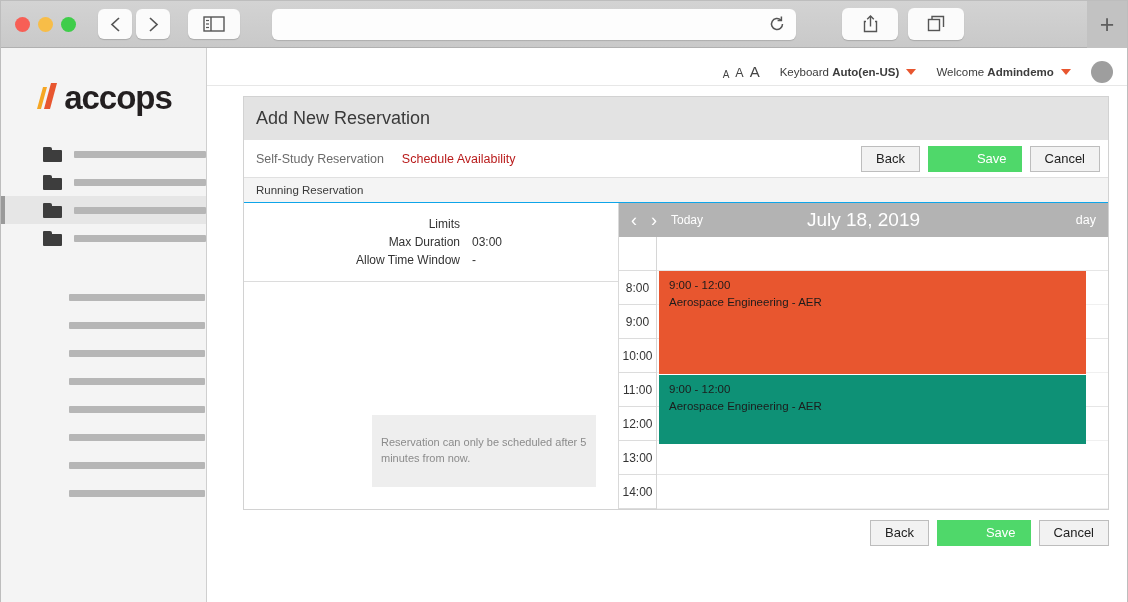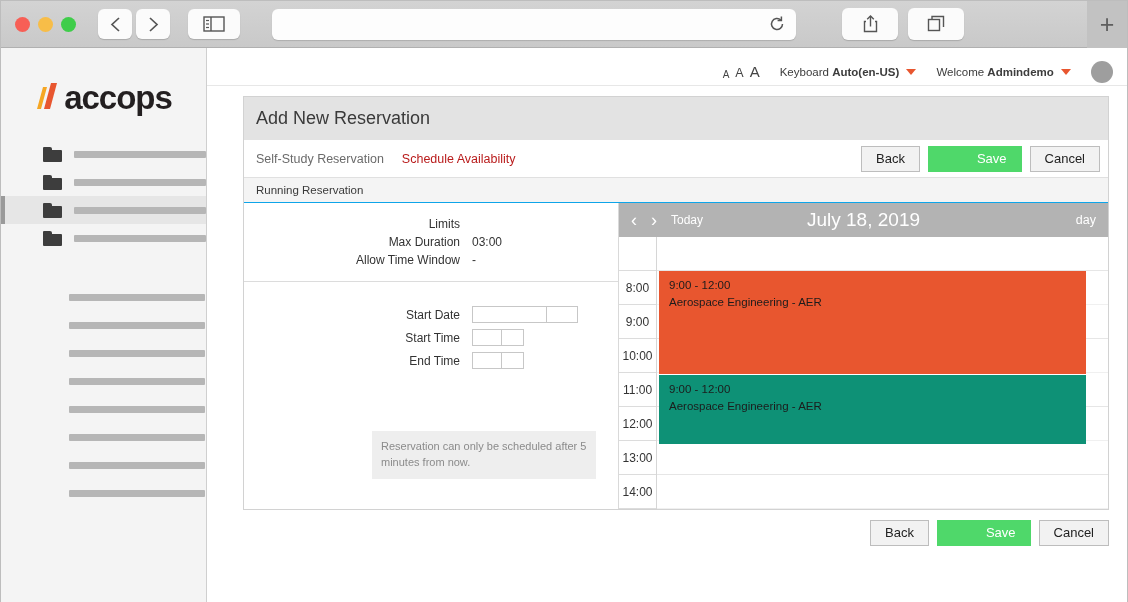--- a/index.html
+++ b/index.html
@@ -154,23 +154,23 @@
   .fields { padding-top: 24px; }
   .frow { display: flex; align-items: center; font-size: 12px; color: #333; margin-bottom: 6px; }
   .frow .lbl { width: 228px; text-align: right; padding-right: 12px; }
   .inputbox {
     display: flex; border: 1px solid #c7c7c7; background: #fff; height: 17px;
   }
   .inputbox .a { border-right: 1px solid #c7c7c7; }
   .inputbox.date .a { width: 74px; } .inputbox.date .b { width: 30px; }
   .inputbox.time .a { width: 29px; } .inputbox.time .b { width: 21px; }
   .notice {
-    position: absolute; left: 128px; bottom: 30px;
+    position: absolute; left: 128px; bottom: 22px;
     width: 224px; background: #eeeeee; color: #8b8b8b;
-    font-size: 11px; padding: 8px 9px; line-height: 1.45;
+    font-size: 11px; padding: 20px 9px; line-height: 1.45;
   }
 
   
   .cal { flex: 1; }
   .cal-toolbar {
     background: #b3b3b3; color: #fff; height: 34px;
     display: flex; align-items: center; padding: 0 12px; gap: 14px;
     position: relative;
   }
   .cal-arrow { font-size: 18px; cursor: pointer; line-height: 1; }
@@ -349,43 +349,20 @@
               <div class="lrow">
                 <span class="lbl">Max Duration</span>
                 <span class="val">03:00</span>
               </div>
               <div class="lrow">
                 <span class="lbl">Allow Time Window</span>
                 <span class="val">-</span>
               </div>
             </div>
 
-            <div class="fields">
-              <div class="frow">
-                <span class="lbl">Start Date</span>
-                <span class="inputbox date">
-                  <span class="a"></span>
-                  <span class="b"></span>
-                </span>
-              </div>
-              <div class="frow">
-                <span class="lbl">Start Time</span>
-                <span class="inputbox time">
-                  <span class="a"></span>
-                  <span class="b"></span>
-                </span>
-              </div>
-              <div class="frow">
-                <span class="lbl">End Time</span>
-                <span class="inputbox time">
-                  <span class="a"></span>
-                  <span class="b"></span>
-                </span>
-              </div>
-            </div>
 
             <div class="notice">Reservation can only be scheduled after 5 minutes from now.</div>
           </div>
 
           <div class="cal">
             <div class="cal-toolbar">
               <span class="cal-arrow">‹</span>
               <span class="cal-arrow">›</span>
               <span class="cal-today">Today</span>
               <span class="cal-date">July 18, 2019</span>

